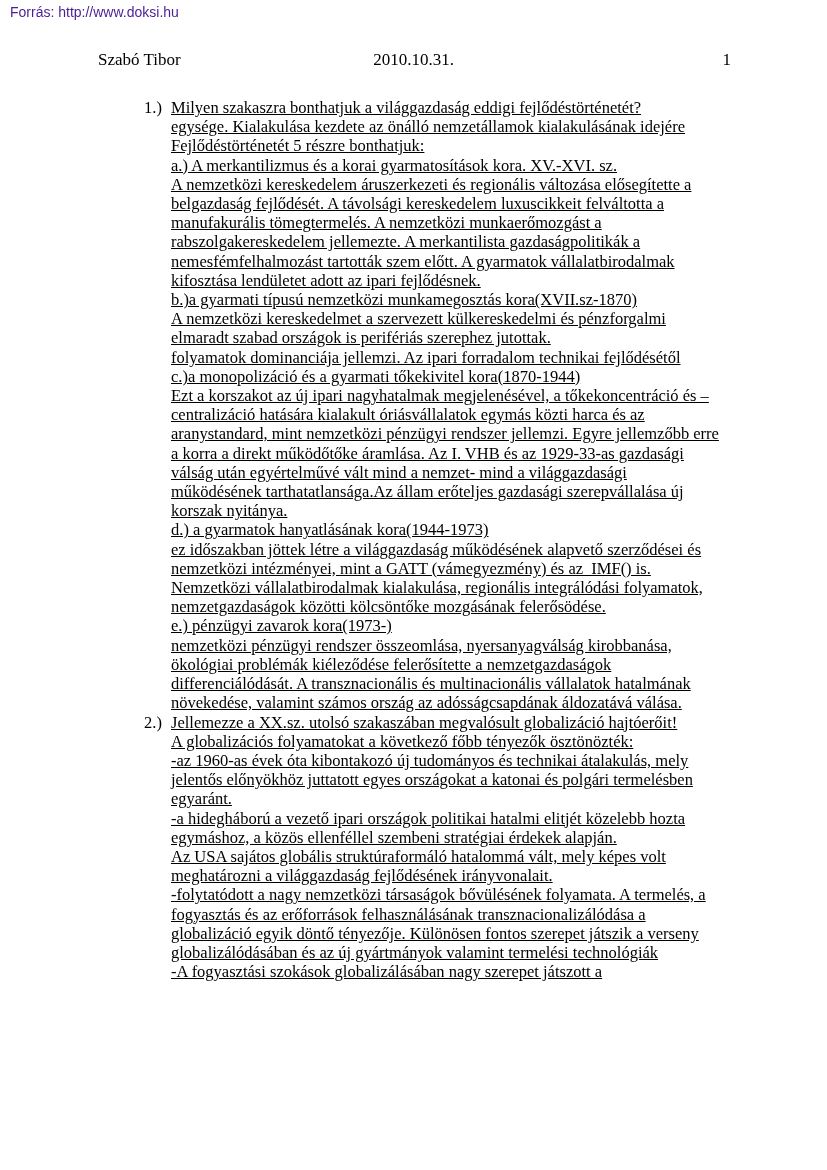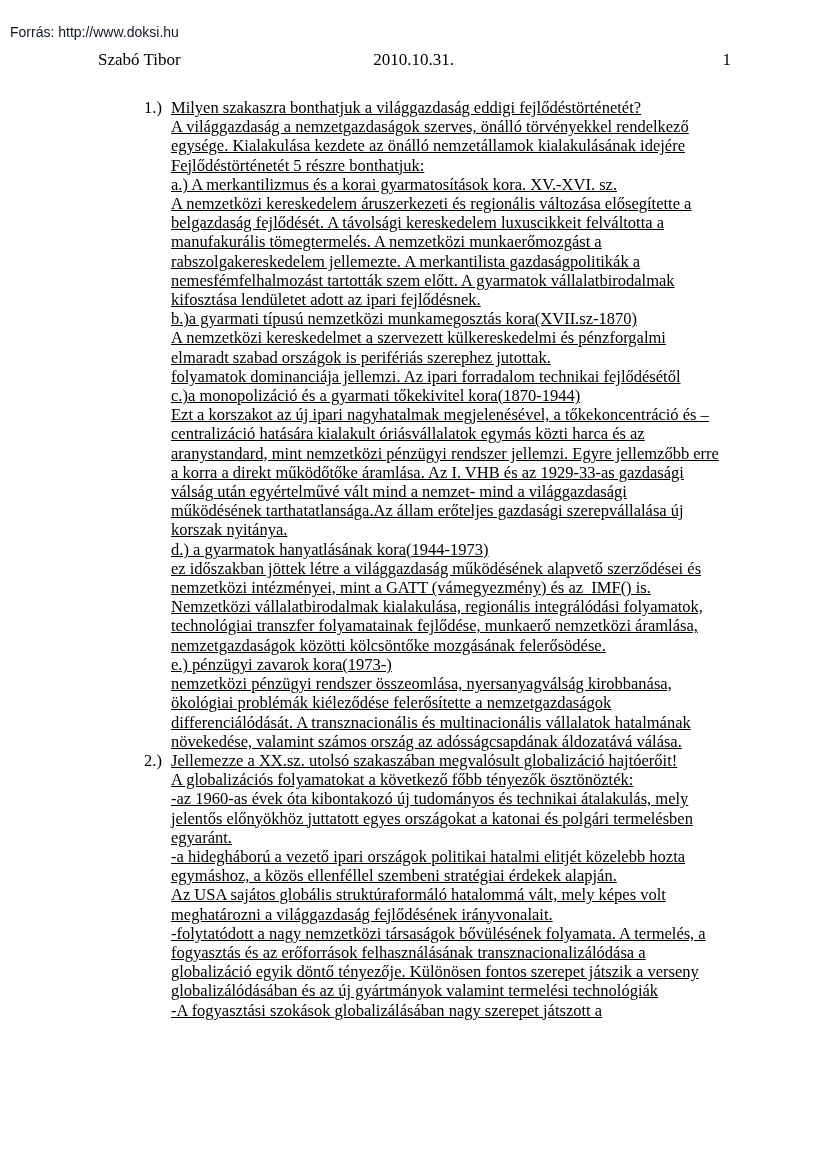--- a/index.html
+++ b/index.html
@@ -14,24 +14,24 @@
   }
   .page {
     position: relative;
     width: 827px;
     height: 1170px;
     background: #ffffff;
   }
   .source-bar {
     position: absolute;
     left: 10px;
-    top: 24px;
+    top: 4px;
     font-family: "Liberation Sans", sans-serif;
     font-size: 14px;
-    color: #0f172a;
+    color: #4c1d95;
     white-space: pre;
     text-align: right;
   }
   .page-header {
     position: absolute;
     top: 50px;
     left: 0;
     width: 827px;
     height: 20px;
     font-size: 17px;
@@ -91,21 +91,20 @@
   <div class="page-header">
     <span class="header-date">2010.10.31.</span>
     <span class="header-author">Szabó Tibor</span>
     <span class="header-page-number">1</span>
   </div>
 
   <ol class="body-list" id="body-list">
       <li class="q-item">
         <span class="q-marker">1.)</span>
         <div class="q-line">Milyen szakaszra bonthatjuk a világgazdaság eddigi fejlődéstörténetét?</div>
-        <div class="q-line">A világgazdaság a nemzetgazdaságok szerves, önálló törvényekkel rendelkező</div>
         <div class="q-line">egysége. Kialakulása kezdete az önálló nemzetállamok kialakulásának idejére</div>
         <div class="q-line">Fejlődéstörténetét 5 részre bonthatjuk:</div>
         <div class="q-line">a.) A merkantilizmus és a korai gyarmatosítások kora. XV.-XVI. sz.</div>
         <div class="q-line">A nemzetközi kereskedelem áruszerkezeti és regionális változása elősegítette a</div>
         <div class="q-line">belgazdaság fejlődését. A távolsági kereskedelem luxuscikkeit felváltotta a</div>
         <div class="q-line">manufakurális tömegtermelés. A nemzetközi munkaerőmozgást a</div>
         <div class="q-line">rabszolgakereskedelem jellemezte. A merkantilista gazdaságpolitikák a</div>
         <div class="q-line">nemesfémfelhalmozást tartották szem előtt. A gyarmatok vállalatbirodalmak</div>
         <div class="q-line">kifosztása lendületet adott az ipari fejlődésnek.</div>
         <div class="q-line">b.)a gyarmati típusú nemzetközi munkamegosztás kora(XVII.sz-1870)</div>
@@ -117,21 +116,20 @@
         <div class="q-line">centralizáció hatására kialakult óriásvállalatok egymás közti harca és az</div>
         <div class="q-line">aranystandard, mint nemzetközi pénzügyi rendszer jellemzi. Egyre jellemzőbb erre</div>
         <div class="q-line">a korra a direkt működőtőke áramlása. Az I. VHB és az 1929-33-as gazdasági</div>
         <div class="q-line">válság után egyértelművé vált mind a nemzet- mind a világgazdasági</div>
         <div class="q-line">működésének tarthatatlansága.Az állam erőteljes gazdasági szerepvállalása új</div>
         <div class="q-line">korszak nyitánya.</div>
         <div class="q-line">d.) a gyarmatok hanyatlásának kora(1944-1973)</div>
         <div class="q-line">ez időszakban jöttek létre a világgazdaság működésének alapvető szerződései és</div>
         <div class="q-line">nemzetközi intézményei, mint a GATT (vámegyezmény) és az  IMF() is.</div>
         <div class="q-line">Nemzetközi vállalatbirodalmak kialakulása, regionális integrálódási folyamatok,</div>
-        <div class="q-line">technológiai transzfer folyamatainak fejlődése, munkaerő nemzetközi áramlása,</div>
         <div class="q-line">nemzetgazdaságok közötti kölcsöntőke mozgásának felerősödése.</div>
         <div class="q-line">e.) pénzügyi zavarok kora(1973-)</div>
         <div class="q-line">nemzetközi pénzügyi rendszer összeomlása, nyersanyagválság kirobbanása,</div>
         <div class="q-line">ökológiai problémák kiéleződése felerősítette a nemzetgazdaságok</div>
         <div class="q-line">differenciálódását. A transznacionális és multinacionális vállalatok hatalmának</div>
         <div class="q-line">növekedése, valamint számos ország az adósságcsapdának áldozatává válása.</div>
       </li>
       <li class="q-item">
         <span class="q-marker">2.)</span>
         <div class="q-line">Jellemezze a XX.sz. utolsó szakaszában megvalósult globalizáció hajtóerőit!</div>

